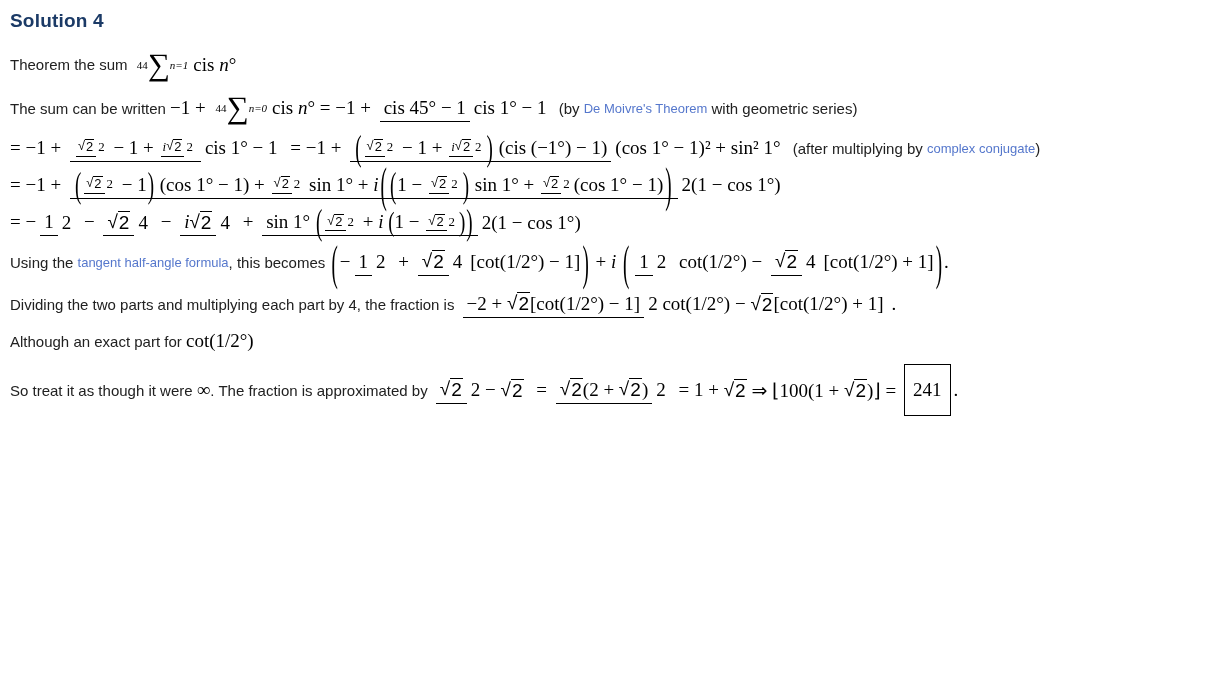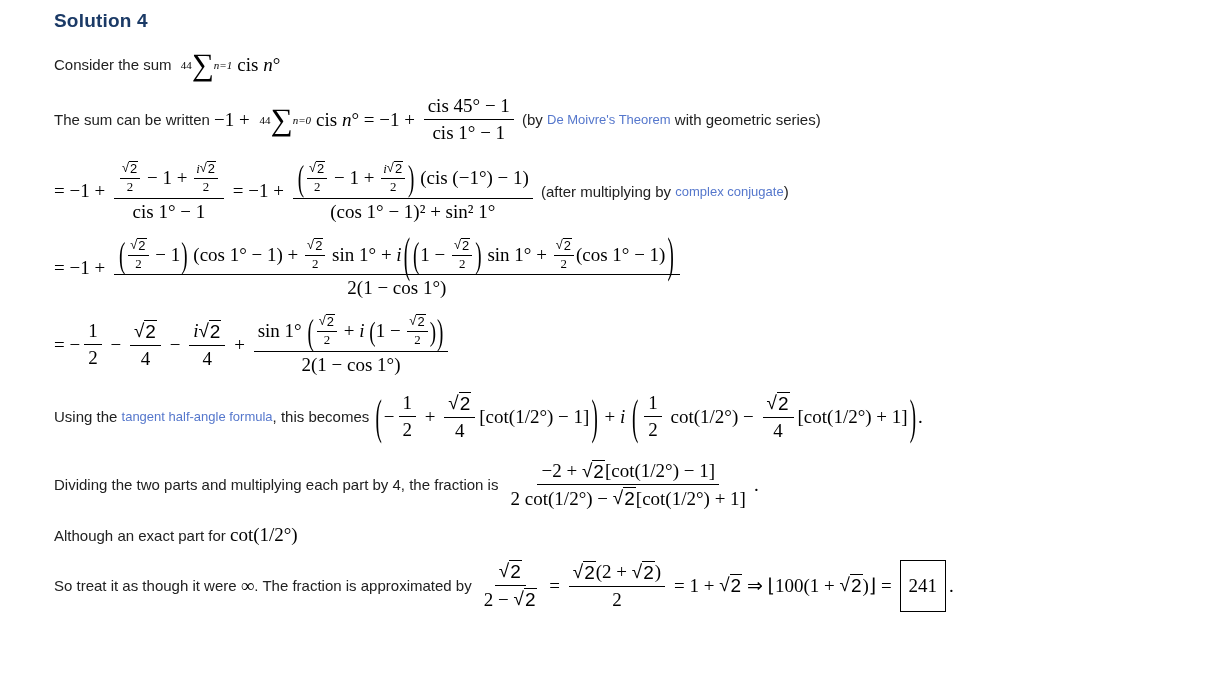--- a/index.html
+++ b/index.html
@@ -8,21 +8,21 @@
     --text:#212121;
     --math:#000000;
     --bg:#ffffff;
   }
   html,body{margin:0;padding:0;background:var(--bg);}
   body{
     width:1216px;height:683px;overflow:hidden;
     font-family:"Liberation Sans",sans-serif;
     color:var(--text);
   }
-  .content{padding:6px 10px 0 10px;margin-left:44px;}
+  .content{padding:6px 10px 0 10px;}
   h2.solution-title{
     font-family:"Liberation Sans",sans-serif;
     font-size:19px;font-weight:700;color:var(--heading);
     margin:4px 0 18px 0;letter-spacing:0.2px;
   }
   .line{
     display:flex;align-items:center;flex-wrap:nowrap;
     white-space:pre;font-size:19px;color:var(--math);
   }
   .mb14{margin-bottom:14px}.mb12{margin-bottom:12px}.mb10{margin-bottom:10px}.mb8{margin-bottom:8px}
@@ -32,21 +32,21 @@
   .mlink{font-family:"Liberation Sans",sans-serif;font-size:13px;color:var(--link);cursor:pointer;white-space:pre;}
   .mparen{font-family:"Liberation Serif",serif;display:inline-block;line-height:1;}
   .mparen.s15{transform:scaleY(1.45);}
   .mparen.s2{transform:scaleY(1.9);margin:0 1px;}
   .mparen.s3{transform:scaleY(2.55);margin:0 2px;}
   .mboxed{font-family:"Liberation Serif",serif;border:1px solid #000;padding:14px 8px;margin:0 3px;}
   .msqrt{display:inline-flex;align-items:flex-start;line-height:1.15;}
   .msqrt .rsign{line-height:1.15;}
   .msqrt .rad{border-top:1px solid #000;line-height:1.15;padding:0 1px;}
   .frac{
-    display:inline-flex;flex-direction:column;align-items:center;
+    display:inline-flex;flex-direction:row;align-items:center;
     margin:0 4px;line-height:1.15;
   }
   .frac .num,.frac .den{
     display:flex;align-items:center;justify-content:center;
     padding:2px 4px;white-space:pre;
   }
   .frac .num{border-bottom:1px solid #000;}
   .frac.small{font-size:0.68em;margin:0 2px;}
   .frac.small .num,.frac.small .den{padding:1px 2px;}
   .msum{
@@ -54,21 +54,21 @@
     font-family:"Liberation Serif",serif;margin:0 5px;line-height:1;
   }
   .msum .sigma{font-size:31px;line-height:0.95;}
   .msum .lim{font-size:11px;line-height:1.3;}
 </style>
 </head>
 <body>
 
 <div class="content">
   <h2 class="solution-title">Solution 4</h2>
-  <div class="line mb14"><span class="mtxt">Consider the sum </span><span class="msum"><span class="lim">44</span><span class="sigma">∑</span><span class="lim" style="font-style: italic; text-align: center;">n=1</span></span><span class="mrm">cis </span><span class="mit">n</span><span class="mrm">°</span></div>
+  <div class="line mb14"><span class="mtxt">Theorem the sum </span><span class="msum"><span class="lim">44</span><span class="sigma">∑</span><span class="lim" style="font-style: italic; text-align: center;">n=1</span></span><span class="mrm">cis </span><span class="mit">n</span><span class="mrm">°</span></div>
   <div class="line mb12"><span class="mtxt">The sum can be written </span><span class="mrm">−1 + </span><span class="msum"><span class="lim">44</span><span class="sigma">∑</span><span class="lim" style="font-style: italic;">n=0</span></span><span class="mrm">cis </span><span class="mit">n</span><span class="mrm">° = −1 + </span><span class="frac"><span class="num"><span class="mrm">cis 45° − 1</span></span><span class="den"><span class="mrm">cis 1° − 1</span></span></span><span class="mtxt"> (by </span><span class="mlink">De Moivre's Theorem</span><span class="mtxt"> with geometric series)</span></div>
   <div class="line mb10"><span class="mrm">= −1 + </span><span class="frac"><span class="num"><span class="frac small"><span class="num"><span class="msqrt"><span class="rsign">√</span><span class="rad">2</span></span></span><span class="den"><span class="mrm">2</span></span></span><span class="mrm"> − 1 + </span><span class="frac small"><span class="num"><span class="mit">i</span><span class="msqrt"><span class="rsign">√</span><span class="rad">2</span></span></span><span class="den"><span class="mrm">2</span></span></span></span><span class="den"><span class="mrm">cis 1° − 1</span></span></span><span class="mrm"> = −1 + </span><span class="frac"><span class="num"><span class="mparen s2">(</span><span class="frac small"><span class="num"><span class="msqrt"><span class="rsign">√</span><span class="rad">2</span></span></span><span class="den"><span class="mrm">2</span></span></span><span class="mrm"> − 1 + </span><span class="frac small"><span class="num"><span class="mit">i</span><span class="msqrt"><span class="rsign">√</span><span class="rad">2</span></span></span><span class="den"><span class="mrm">2</span></span></span><span class="mparen s2">)</span><span class="mrm"> (cis (−1°) − 1)</span></span><span class="den"><span class="mrm">(cos 1° − 1)² + sin² 1°</span></span></span><span class="mtxt"> (after multiplying by </span><span class="mlink">complex conjugate</span><span class="mtxt">)</span></div>
   <div class="line mb10"><span class="mrm">= −1 + </span><span class="frac"><span class="num"><span class="mparen s2">(</span><span class="frac small"><span class="num"><span class="msqrt"><span class="rsign">√</span><span class="rad">2</span></span></span><span class="den"><span class="mrm">2</span></span></span><span class="mrm"> − 1</span><span class="mparen s2">)</span><span class="mrm"> (cos 1° − 1) + </span><span class="frac small"><span class="num"><span class="msqrt"><span class="rsign">√</span><span class="rad">2</span></span></span><span class="den"><span class="mrm">2</span></span></span><span class="mrm"> sin 1° + </span><span class="mit">i</span><span class="mparen s3">(</span><span class="mparen s2">(</span><span class="mrm">1 − </span><span class="frac small"><span class="num"><span class="msqrt"><span class="rsign">√</span><span class="rad">2</span></span></span><span class="den"><span class="mrm">2</span></span></span><span class="mparen s2">)</span><span class="mrm"> sin 1° + </span><span class="frac small"><span class="num"><span class="msqrt"><span class="rsign">√</span><span class="rad">2</span></span></span><span class="den"><span class="mrm">2</span></span></span><span class="mrm">(cos 1° − 1)</span><span class="mparen s3">)</span></span><span class="den"><span class="mrm">2(1 − cos 1°)</span></span></span></div>
   <div class="line mb12"><span class="mrm">= −</span><span class="frac"><span class="num"><span class="mrm">1</span></span><span class="den"><span class="mrm">2</span></span></span><span class="mrm"> − </span><span class="frac"><span class="num"><span class="msqrt"><span class="rsign">√</span><span class="rad">2</span></span></span><span class="den"><span class="mrm">4</span></span></span><span class="mrm"> − </span><span class="frac"><span class="num"><span class="mit">i</span><span class="msqrt"><span class="rsign">√</span><span class="rad">2</span></span></span><span class="den"><span class="mrm">4</span></span></span><span class="mrm"> + </span><span class="frac"><span class="num"><span class="mrm">sin 1° </span><span class="mparen s2">(</span><span class="frac small"><span class="num"><span class="msqrt"><span class="rsign">√</span><span class="rad">2</span></span></span><span class="den"><span class="mrm">2</span></span></span><span class="mrm"> + </span><span class="mit">i</span><span class="mrm"> </span><span class="mparen s15">(</span><span class="mrm">1 − </span><span class="frac small"><span class="num"><span class="msqrt"><span class="rsign">√</span><span class="rad">2</span></span></span><span class="den"><span class="mrm">2</span></span></span><span class="mparen s15">)</span><span class="mparen s2">)</span></span><span class="den"><span class="mrm">2(1 − cos 1°)</span></span></span></div>
   <div class="line mb14"><span class="mtxt">Using the </span><span class="mlink">tangent half-angle formula</span><span class="mtxt">, this becomes </span><span class="mparen s3">(</span><span class="mrm">−</span><span class="frac"><span class="num"><span class="mrm">1</span></span><span class="den"><span class="mrm">2</span></span></span><span class="mrm"> + </span><span class="frac"><span class="num"><span class="msqrt"><span class="rsign">√</span><span class="rad">2</span></span></span><span class="den"><span class="mrm">4</span></span></span><span class="mrm">[cot(1/2°) − 1]</span><span class="mparen s3">)</span><span class="mrm"> + </span><span class="mit">i</span><span class="mrm"> </span><span class="mparen s3">(</span><span class="frac"><span class="num"><span class="mrm">1</span></span><span class="den"><span class="mrm">2</span></span></span><span class="mrm"> cot(1/2°) − </span><span class="frac"><span class="num"><span class="msqrt"><span class="rsign">√</span><span class="rad">2</span></span></span><span class="den"><span class="mrm">4</span></span></span><span class="mrm">[cot(1/2°) + 1]</span><span class="mparen s3">)</span><span class="mrm">.</span></div>
   <div class="line mb12"><span class="mtxt">Dividing the two parts and multiplying each part by 4, the fraction is </span><span class="frac"><span class="num"><span class="mrm">−2 + </span><span class="msqrt"><span class="rsign">√</span><span class="rad">2</span></span><span class="mrm">[cot(1/2°) − 1]</span></span><span class="den"><span class="mrm">2 cot(1/2°) − </span><span class="msqrt"><span class="rsign">√</span><span class="rad">2</span></span><span class="mrm">[cot(1/2°) + 1]</span></span></span><span class="mrm">.</span></div>
   <div class="line mb12"><span class="mtxt">Although an exact part for </span><span class="mrm">cot(1/2°)</span></div>
   <div class="line mb8"><span class="mtxt">So treat it as though it were </span><span class="mrm">∞</span><span class="mtxt">. The fraction is approximated by </span><span class="frac"><span class="num"><span class="msqrt"><span class="rsign">√</span><span class="rad">2</span></span></span><span class="den"><span class="mrm">2 − </span><span class="msqrt"><span class="rsign">√</span><span class="rad">2</span></span></span></span><span class="mrm"> = </span><span class="frac"><span class="num"><span class="msqrt"><span class="rsign">√</span><span class="rad">2</span></span><span class="mrm">(2 + </span><span class="msqrt"><span class="rsign">√</span><span class="rad">2</span></span><span class="mrm">)</span></span><span class="den"><span class="mrm">2</span></span></span><span class="mrm"> = 1 + </span><span class="msqrt"><span class="rsign">√</span><span class="rad">2</span></span><span class="mrm"> ⇒ ⌊100(1 + </span><span class="msqrt"><span class="rsign">√</span><span class="rad">2</span></span><span class="mrm">)⌋ = </span><span class="mboxed">241</span><span class="mrm">.</span></div>
 </div>
 

